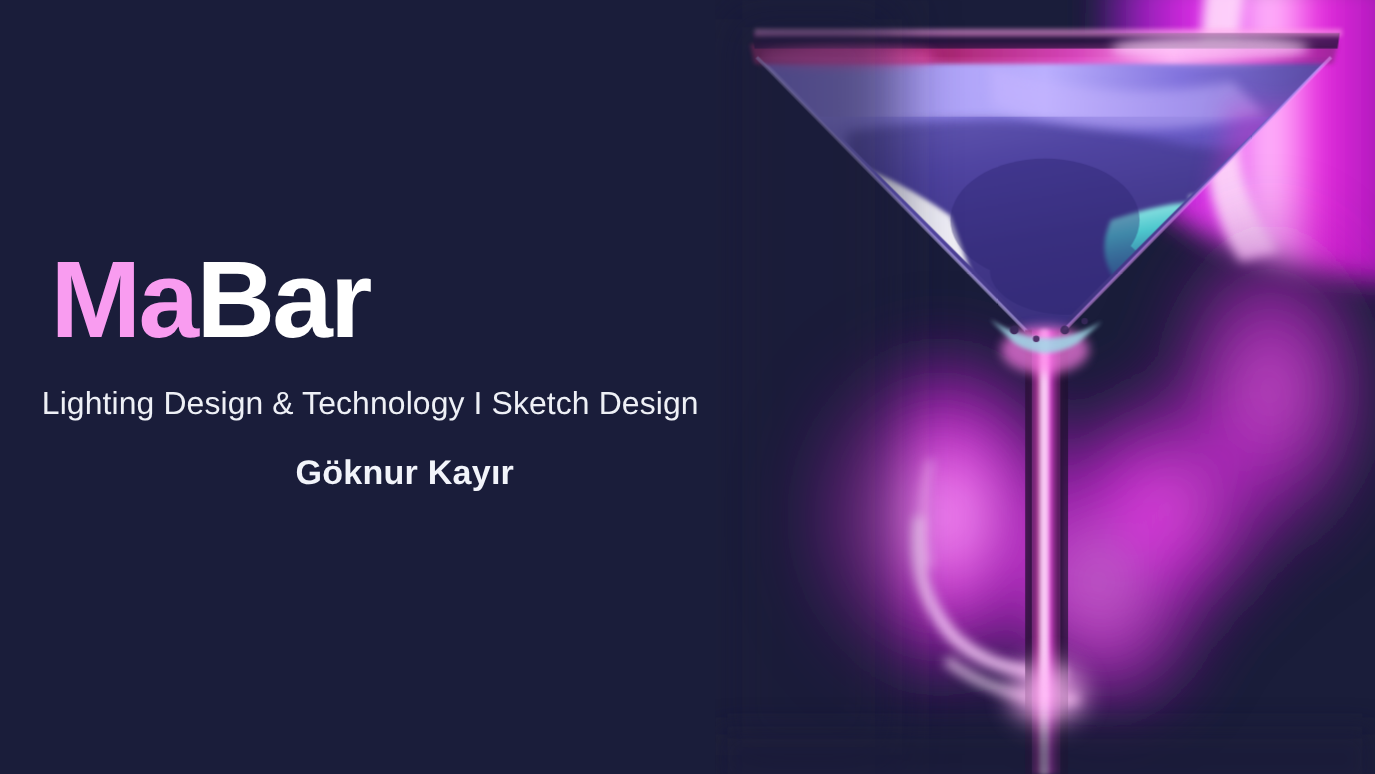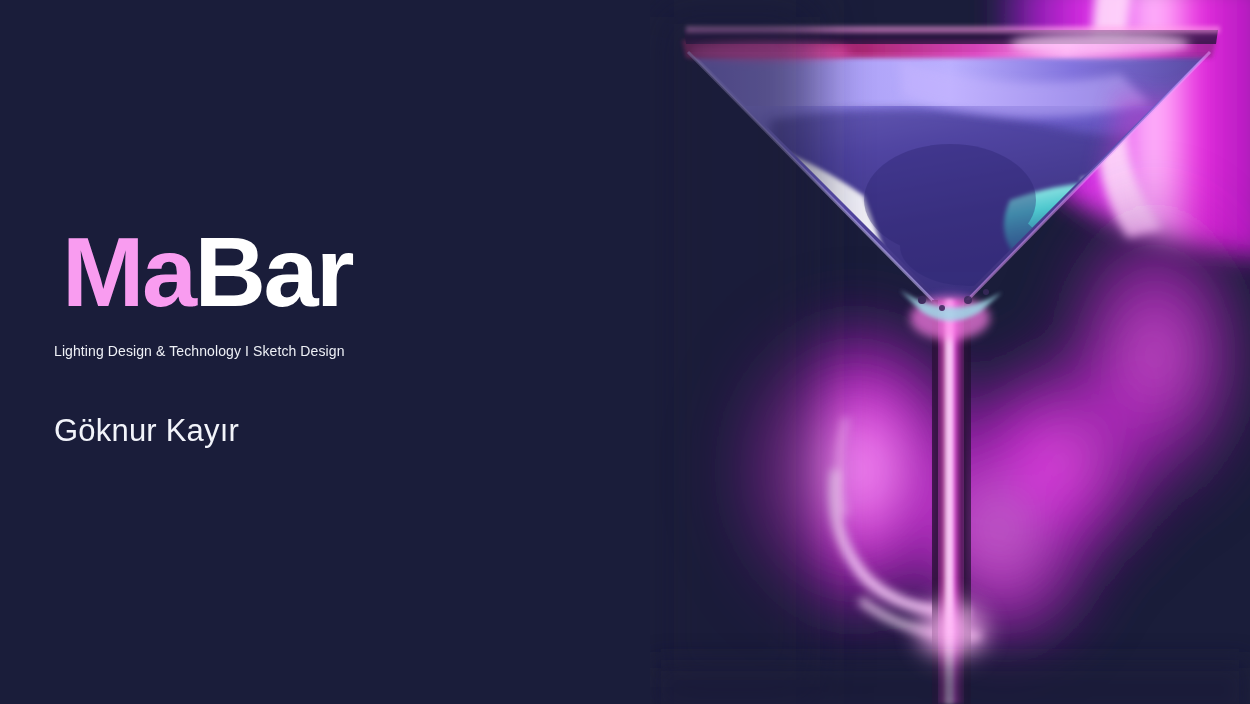--- a/index.html
+++ b/index.html
@@ -24,53 +24,54 @@
     right: 0;
     width: 600px;
     height: 704px;
     overflow: hidden;
   }
   .artwork svg { display: block; width: 100%; height: 100%; }
 
   
   .text-block {
     position: absolute;
-    left: 54px;
+    left: 38px;
     top: 222px;
     width: 660px;
   }
   .title {
     font-size: 99px;
     font-weight: 700;
     letter-spacing: -2.5px;
     line-height: 1.0;
     margin: 0 0 0 8px;
     white-space: nowrap;
   }
   .title .part-a { color: #f99cf0; }
   .title .part-b { color: #ffffff; }
 
   .subtitle {
-    margin-top: 16px;
+    margin-top: 32px;
     color: #eef0f6;
-    font-size: 14px;
+    font-size: 29px;
     line-height: 28px;
     font-weight: 300;
     letter-spacing: 0.1px;
     white-space: nowrap;
   }
   .subtitle div { margin: 0; }
 
   .author {
-    margin-top: 48px;
+    margin-top: 31px;
     color: #f2f4fa;
     font-size: 31px;
-    font-weight: 400;
+    font-weight: 700;
     letter-spacing: 0.2px;
     white-space: nowrap;
+    text-align: center;
   }
 </style>
 </head>
 <body>
 
 <div id="slide">
 
   <div class="artwork">
     <svg viewBox="0 0 600 704" preserveAspectRatio="none">
       <defs>

